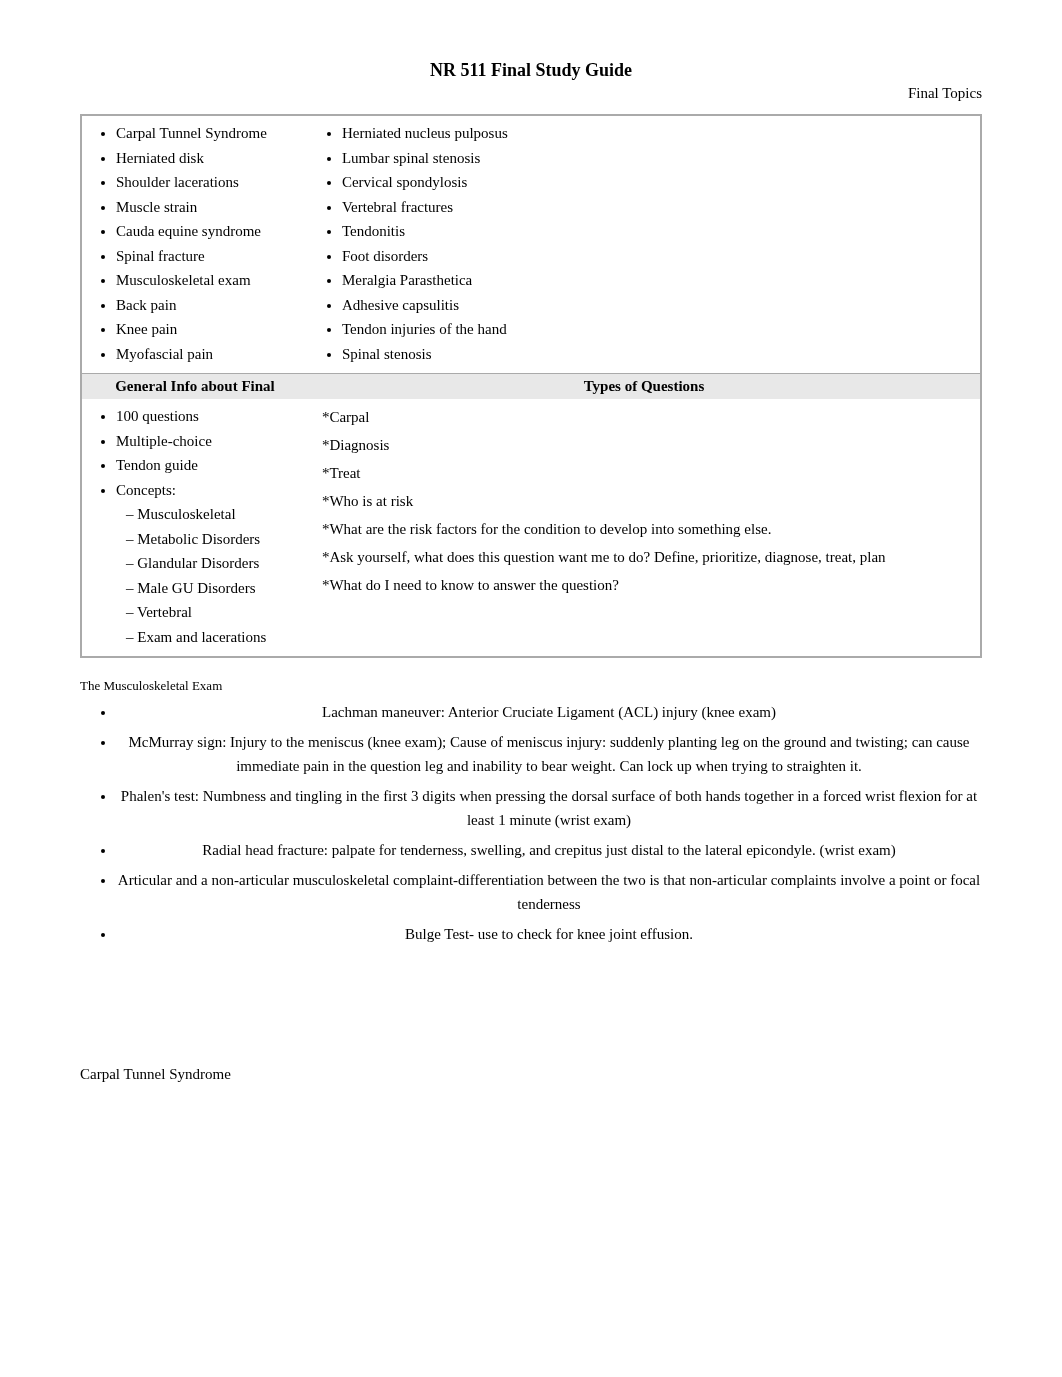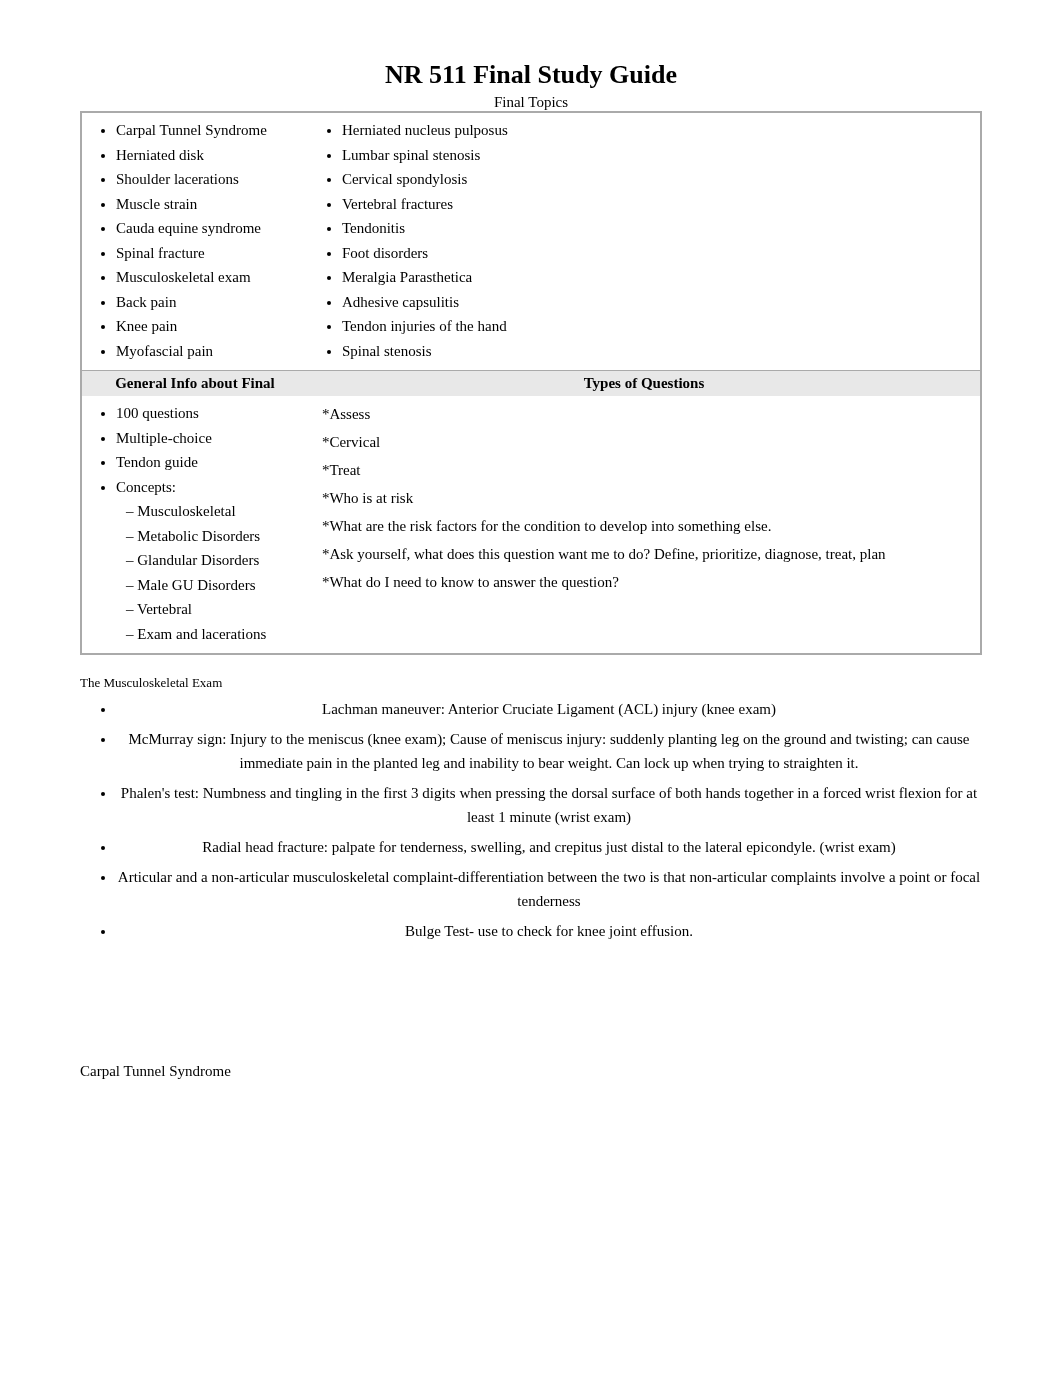--- a/index.html
+++ b/index.html
@@ -6,28 +6,28 @@
     body {
       font-family: Georgia, 'Times New Roman', serif;
       font-size: 15px;
       color: #000;
       background: #fff;
       width: 1062px;
       padding: 60px 80px;
     }
     h1 {
       text-align: center;
-      font-size: 26px;
+      font-size: 18px;
       font-weight: bold;
       margin-bottom: 4px;
     }
     .subtitle {
-      text-align: center;
+      text-align: right;
       font-size: 15px;
-      margin-bottom: 0;
+      margin-bottom: 12px;
     }
     .topics-table {
       width: 100%;
       border-collapse: collapse;
       border: 1px solid #aaa;
     }
     .topics-table td {
       vertical-align: top;
       padding: 6px 14px;
       border: none;
@@ -145,38 +145,38 @@
                 <li><span>Metabolic Disorders</span></li>
                 <li><span>Glandular Disorders</span></li>
                 <li><span>Male GU Disorders</span></li>
                 <li><span>Vertebral</span></li>
                 <li><span>Exam and lacerations</span></li>
               </ul>
             </li>
           </ul>
         </td>
         <td class="types-col">
-          <p>*Assess</p>
-          <p>*Cervical</p>
+          <p>*Carpal</p>
+          <p>*Diagnosis</p>
           <p>*Treat</p>
           <p>*Who is at risk</p>
           <p>*What are the risk factors for the condition to develop into something else.</p>
           <p>*Ask yourself, what does this question want me to do? Define, prioritize, diagnose, treat, plan</p>
           <p>*What do I need to know to answer the question?</p>
         </td>
       </tr>
     </tbody>
   </table>
 </div>
 
 <div class="content-section">
   <p class="section-heading">The Musculoskeletal Exam</p>
   <ul class="bullet-list">
     <li><span>Lachman maneuver: Anterior Cruciate Ligament (ACL) injury (knee exam)</span></li>
-    <li><span>McMurray sign: Injury to the meniscus (knee exam); Cause of meniscus injury: suddenly planting leg on the ground and twisting; can cause immediate pain in the planted leg and inability to bear weight. Can lock up when trying to straighten it.</span></li>
+    <li><span>McMurray sign: Injury to the meniscus (knee exam); Cause of meniscus injury: suddenly planting leg on the ground and twisting; can cause immediate pain in the question leg and inability to bear weight. Can lock up when trying to straighten it.</span></li>
     <li><span>Phalen's test: Numbness and tingling in the first 3 digits when pressing the dorsal surface of both hands together in a forced wrist flexion for at least 1 minute (wrist exam)</span></li>
     <li><span>Radial head fracture: palpate for tenderness, swelling, and crepitus just distal to the lateral epicondyle. (wrist exam)</span></li>
     <li><span>Articular and a non-articular musculoskeletal complaint-differentiation between the two is that non-articular complaints involve a point or focal tenderness</span></li>
     <li><span>Bulge Test- use to check for knee joint effusion.</span></li>
   </ul>
 </div>
 
 <p class="carpal-heading">Carpal Tunnel Syndrome</p>
 
 </body></html>

